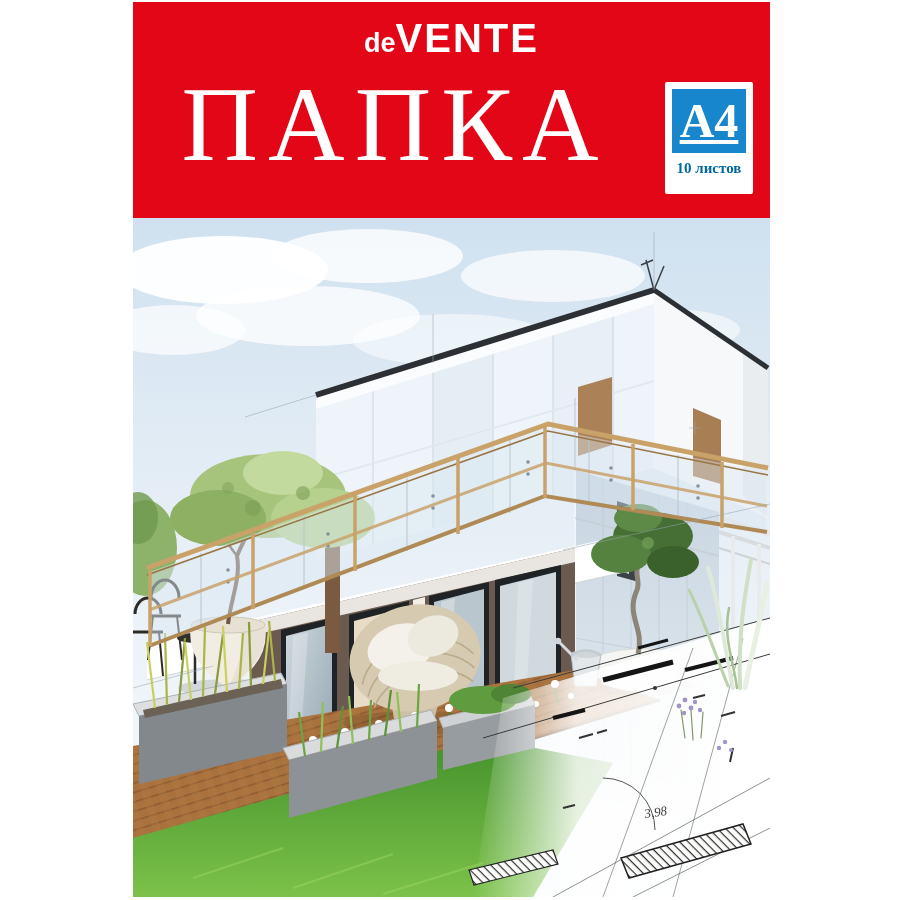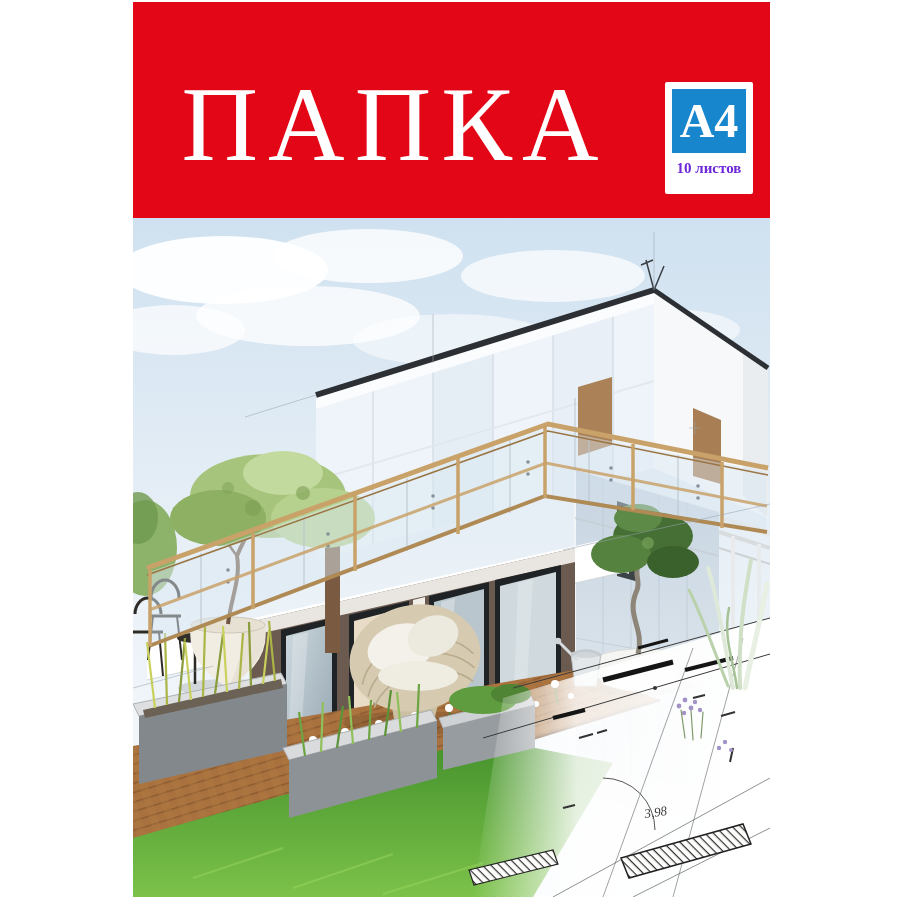--- a/index.html
+++ b/index.html
@@ -19,35 +19,36 @@
   .title2{position:absolute;top:158px;left:0;width:524px;text-align:center;
           font-family:"Liberation Serif",serif;font-weight:700;color:#ffffff;
           font-size:40px;letter-spacing:13px;word-spacing:14px;line-height:1;white-space:nowrap;}
 
   
   .badge{position:absolute;left:532px;top:80px;width:88px;height:112px;background:#ffffff;
          border-radius:2px;}
   .badge-a4{margin:7px 7px 0 7px;height:64px;background:#1786cc;display:flex;
             align-items:center;justify-content:center;}
   .badge-a4 span{font-family:"Liberation Serif",serif;font-weight:700;font-size:48px;
-                 color:#ffffff;line-height:1;}
+                 color:#ffffff;line-height:1;text-decoration:underline;}
   .badge-sheets{margin-top:7px;text-align:center;font-family:"Liberation Serif",serif;
-                font-weight:700;font-size:15px;color:#6d28d9;white-space:nowrap;}
+                font-weight:700;font-size:15px;color:#0369a1;white-space:nowrap;}
 
   
   .illo{position:absolute;left:0;top:216px;width:637px;height:679px;overflow:hidden;background:#f4f8fb;}
   .illo svg{display:block;width:637px;height:679px;}
 </style>
 </head>
 <body>
 
 <div class="page">
   <div class="cover">
 
     <div class="header">
+      <div class="brand"><span class="de">de</span><span class="vente">VENTE</span></div>
       <div class="title1">ПАПКА</div>
 
       <div class="badge">
         <div class="badge-a4">
           <span>A4</span>
         </div>
         <div class="badge-sheets">10 листов</div>
       </div>
     </div>
 

